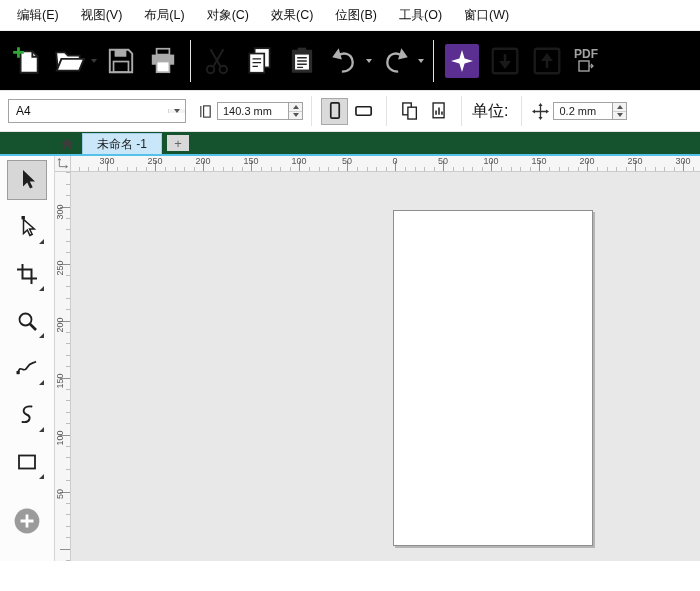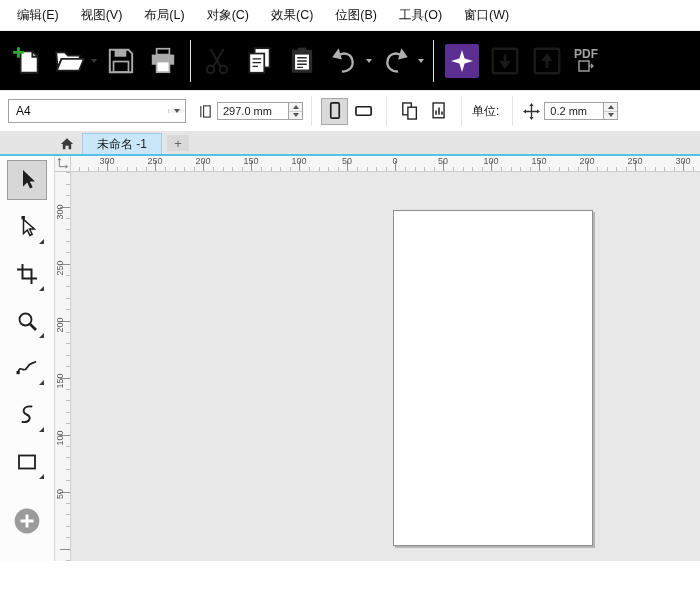--- a/index.html
+++ b/index.html
@@ -35,25 +35,25 @@
   .dimrow{display:flex;align-items:center;height:18px;}
   .dim-icon{width:18px;display:flex;justify-content:center;margin-right:3px;}
   .dimbox{width:72px;height:18px;border:1px solid #a3a3a3;background:#fff;font-size:11px;display:flex;align-items:center;padding:0 5px;}
   .spin{display:flex;flex-direction:column;width:14px;height:18px;border:1px solid #a3a3a3;border-left:none;}
   .spin > div{flex:1;display:flex;align-items:center;justify-content:center;background:#f3f3f3;}
   .spin .up{border-bottom:1px solid #cfcfcf;}
   .tri-up{width:0;height:0;border-left:3px solid transparent;border-right:3px solid transparent;border-bottom:4px solid #555;}
   .tri-down{width:0;height:0;border-left:3px solid transparent;border-right:3px solid transparent;border-top:4px solid #555;}
   .pbtn{width:27px;height:27px;display:flex;align-items:center;justify-content:center;border:1px solid transparent;margin:0 1px;}
   .pbtn.active{background:#dadada;border-color:#a8a8a8;}
-  .units-label{font-size:12px;margin:0 5px 0 2px;color:#111;}
+  .units-label{font-size:16px;margin:0 5px 0 2px;color:#111;}
   .nudgebox{width:60px;}
 
   
-  .tabbar{height:24px;background:#e5e5e5;display:flex;align-items:flex-end;padding-left:52px;border-bottom:2px solid #54c1e8;}
+  .tabbar{height:24px;background:#14532d;display:flex;align-items:flex-end;padding-left:52px;border-bottom:2px solid #54c1e8;}
   .home-tab{width:30px;height:21px;display:flex;align-items:center;justify-content:center;}
   .doc-tab{height:21px;padding:0 14px;background:#c9e7f8;border:1px solid #9fcde8;border-bottom:none;display:flex;align-items:center;font-size:12px;color:#222;}
   .new-tab{width:22px;height:16px;margin:0 0 3px 5px;background:#d9d9d9;display:flex;align-items:center;justify-content:center;color:#666;font-size:13px;line-height:1;}
 
   
   .workspace{display:flex;height:405px;}
   .toolbox{width:55px;background:#fcfcfc;border-right:1px solid #d5d5d5;display:flex;flex-direction:column;align-items:center;padding-top:4px;flex:none;}
   .tool{width:40px;height:40px;position:relative;display:flex;align-items:center;justify-content:center;margin-bottom:7px;border:1px solid transparent;}
   .tool.selected{background:#d7d7d7;border-color:#9d9d9d;}
   .fly{position:absolute;right:2px;bottom:2px;width:0;height:0;border-bottom:5px solid #3b3b3b;border-left:5px solid transparent;}
@@ -205,21 +205,21 @@
         </span>
     </div>
     <div class="dims">
       <div class="dimrow">
         <span class="dim-icon">
           <svg width="15" height="15" viewBox="0 0 16 16">
               <path d="M3 2 V14" stroke="#333" stroke-width="1.2"></path>
               <rect x="6" y="2" width="7" height="12" fill="none" stroke="#333" stroke-width="1.2"></rect>
             </svg>
         </span>
-        <span class="dimbox">297.0 mm</span>
+        <span class="dimbox">140.3 mm</span>
         <span class="spin">
           <div class="up">
               <span class="tri-up"></span>
             </div>
           <div>
               <span class="tri-down"></span>
             </div>
         </span>
       </div>
     </div>

